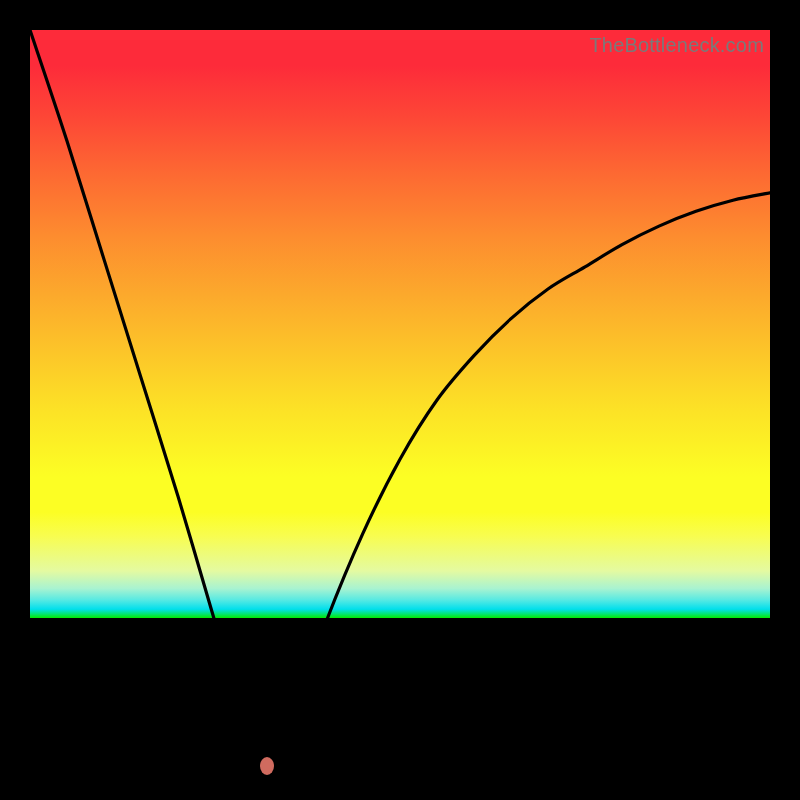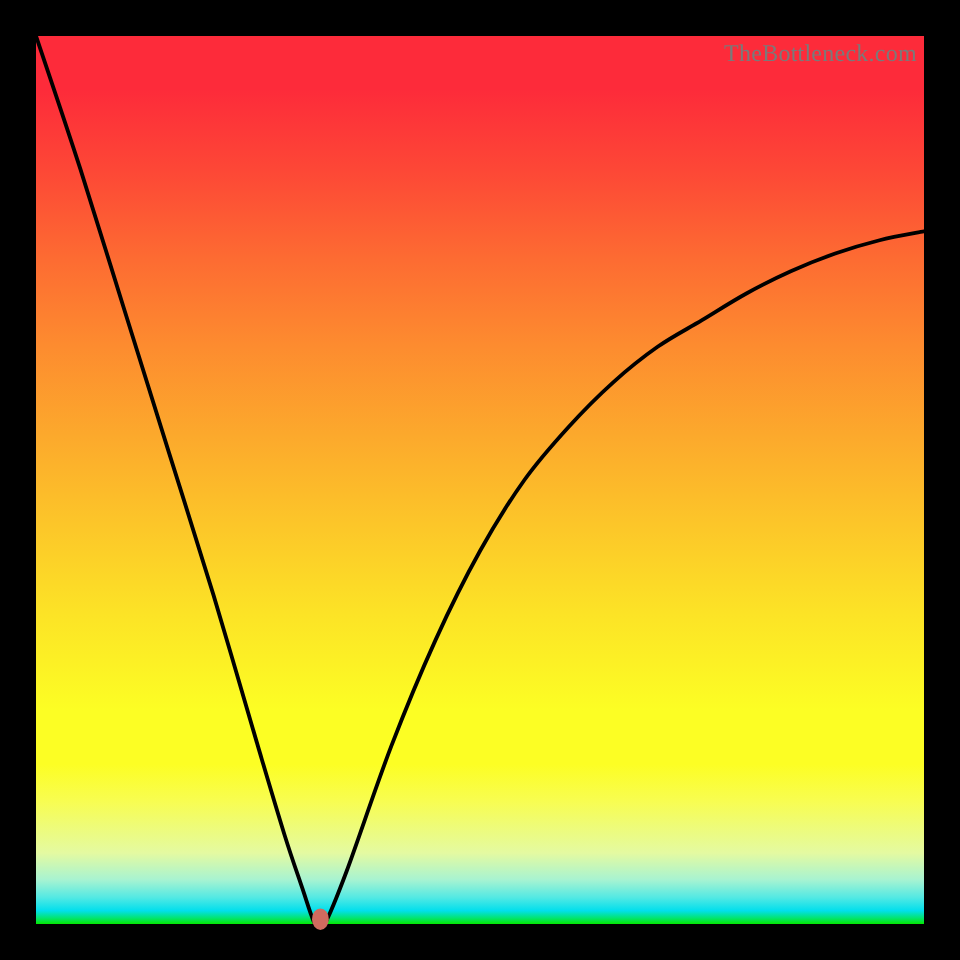--- a/index.html
+++ b/index.html
@@ -15,41 +15,40 @@
     position: relative;
     width: 800px;
     height: 800px;
     background: #000;
   }
   .plot-area {
     position: absolute;
     left: 30px;
     top: 30px;
     width: 740px;
-    height: 740px;
+    height: 588px;
     background: linear-gradient(to bottom,
       #fd2b3a 0%,
       #fd2b3a 6%,
       #fd4736 15%,
       #fd6b32 25%,
       #fd8c2f 35%,
       #fca92c 45%,
       #fcc629 55%,
       #fce326 65%,
       #fcfe24 76%,
       #fcfe24 82%,
       #f8fd4f 86%,
       #e4faa1 92%,
       #a8f3d1 95%,
       #54e9e3 97%,
       #02dfec 98.5%,
       #03e474 99.3%,
       #04e802 100%
     );
-    font-family: Liberation Serif, serif;
   }
   .watermark {
     position: absolute;
     top: 4px;
     right: 6px;
     color: #7a7a7a;
     font-size: 20px;
     font-weight: 500;
     letter-spacing: 0.2px;
     user-select: none;

